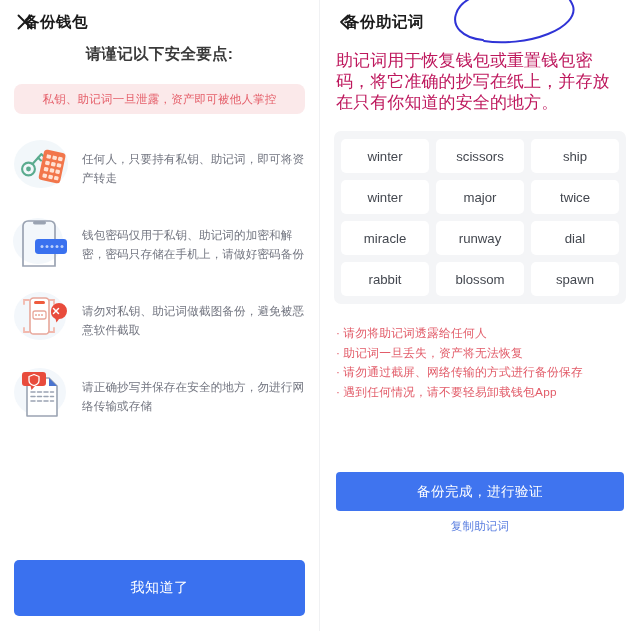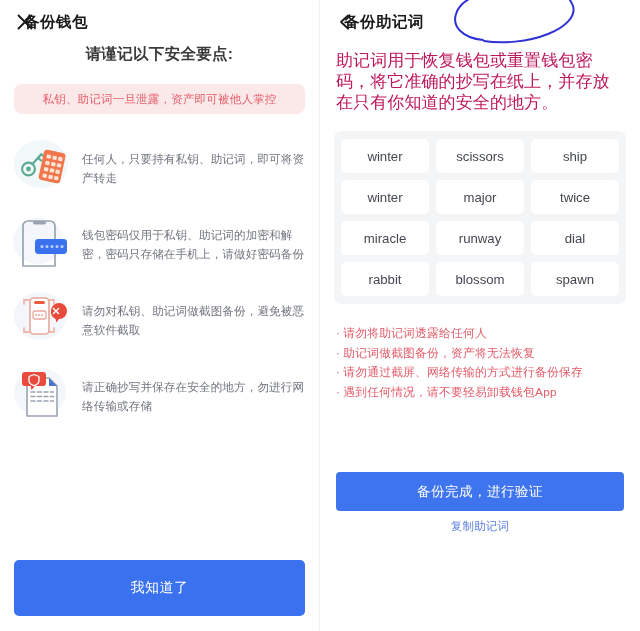--- a/index.html
+++ b/index.html
@@ -371,21 +371,21 @@
     </div>
 
     <div class="notes">
 
       <div class="note-item">
         <span class="note-dot">·</span>
         <span>请勿将助记词透露给任何人</span>
       </div>
       <div class="note-item">
         <span class="note-dot">·</span>
-        <span>助记词做截图备份，资产将无法恢复</span>
+        <span>助记词一旦丢失，资产将无法恢复</span>
       </div>
       <div class="note-item">
         <span class="note-dot">·</span>
         <span>请勿通过截屏、网络传输的方式进行备份保存</span>
       </div>
       <div class="note-item">
         <span class="note-dot">·</span>
         <span>遇到任何情况，请不要轻易卸载钱包App</span>
       </div>
     </div>

